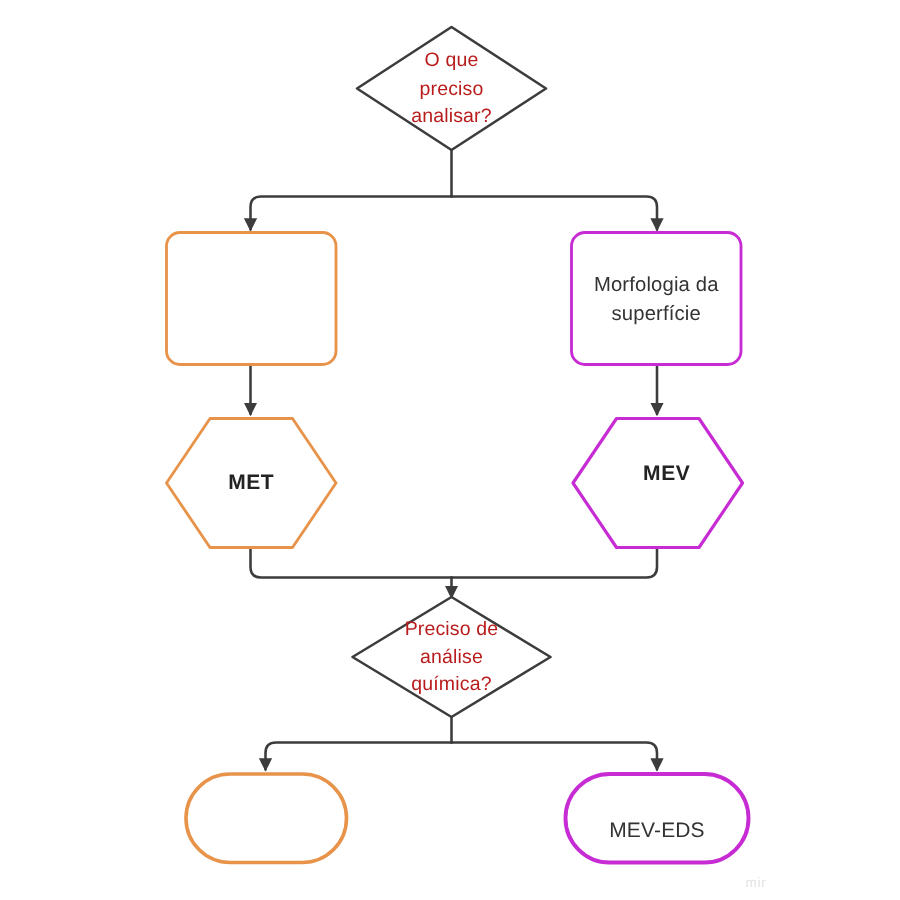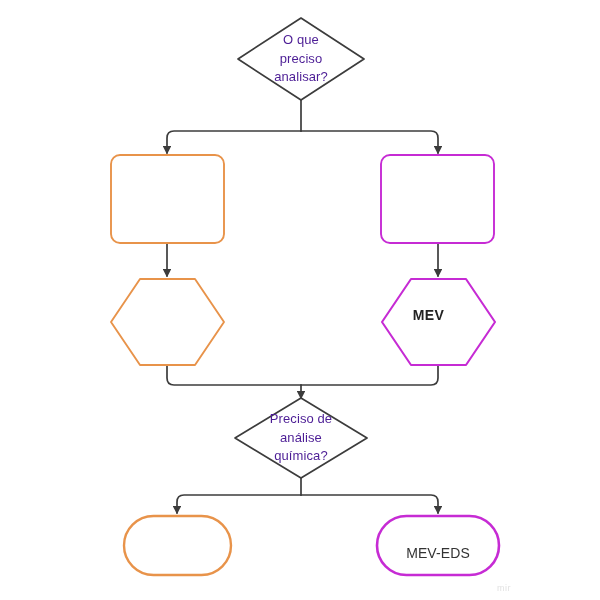--- a/index.html
+++ b/index.html
@@ -30,21 +30,21 @@
     text-align: center;
     color: #333333;
     font-size: 13.5px;
     line-height: 1.42;
     letter-spacing: 0.1px;
     white-space: pre-line;
     pointer-events: none;
   }
   .label-decision {
     font-size: 13px;
-    color: #4c1d95;
+    color: #b91c1c;
   }
   .label-bold {
     font-weight: bold;
     font-size: 14px;
     color: #232323;
     letter-spacing: 0.4px;
   }
   .label-terminal {
     font-size: 14px;
     color: #333333;
@@ -111,23 +111,26 @@
     <rect x="124" y="516" width="107" height="59" rx="29.5" ry="29.5" fill="#ffffff" stroke="#E8934A" stroke-width="2.4"></rect>
 
     <rect x="377" y="516" width="122" height="59" rx="29.5" ry="29.5" fill="#ffffff" stroke="#C62BD4" stroke-width="2.6"></rect>
   </svg>
 
   <div class="node-label label-decision" style="left:236px; top:18px; width:130px; height:82px;">O que
 preciso
 analisar?</div>
 
 
+  <div class="node-label" style="left:381px; top:155px; width:113px; height:88px;">Morfologia da
+superfície</div>
 
+  <div class="node-label label-bold" style="left:111px; top:279px; width:113px; height:86px;">MET</div>
 
-  <div class="node-label label-bold" style="left:372px; top:279px; width:113px; height:74px;">MEV</div>
+  <div class="node-label label-bold" style="left:388px; top:279px; width:113px; height:74px;">MEV</div>
 
   <div class="node-label label-decision" style="left:235px; top:398px; width:132px; height:80px;">Preciso de
 análise
 química?</div>
 
 
   <div class="node-label label-terminal" style="left:377px; top:516px; width:122px; height:75px;">MEV-EDS</div>
 
   <div id="watermark">mir</div>
 

